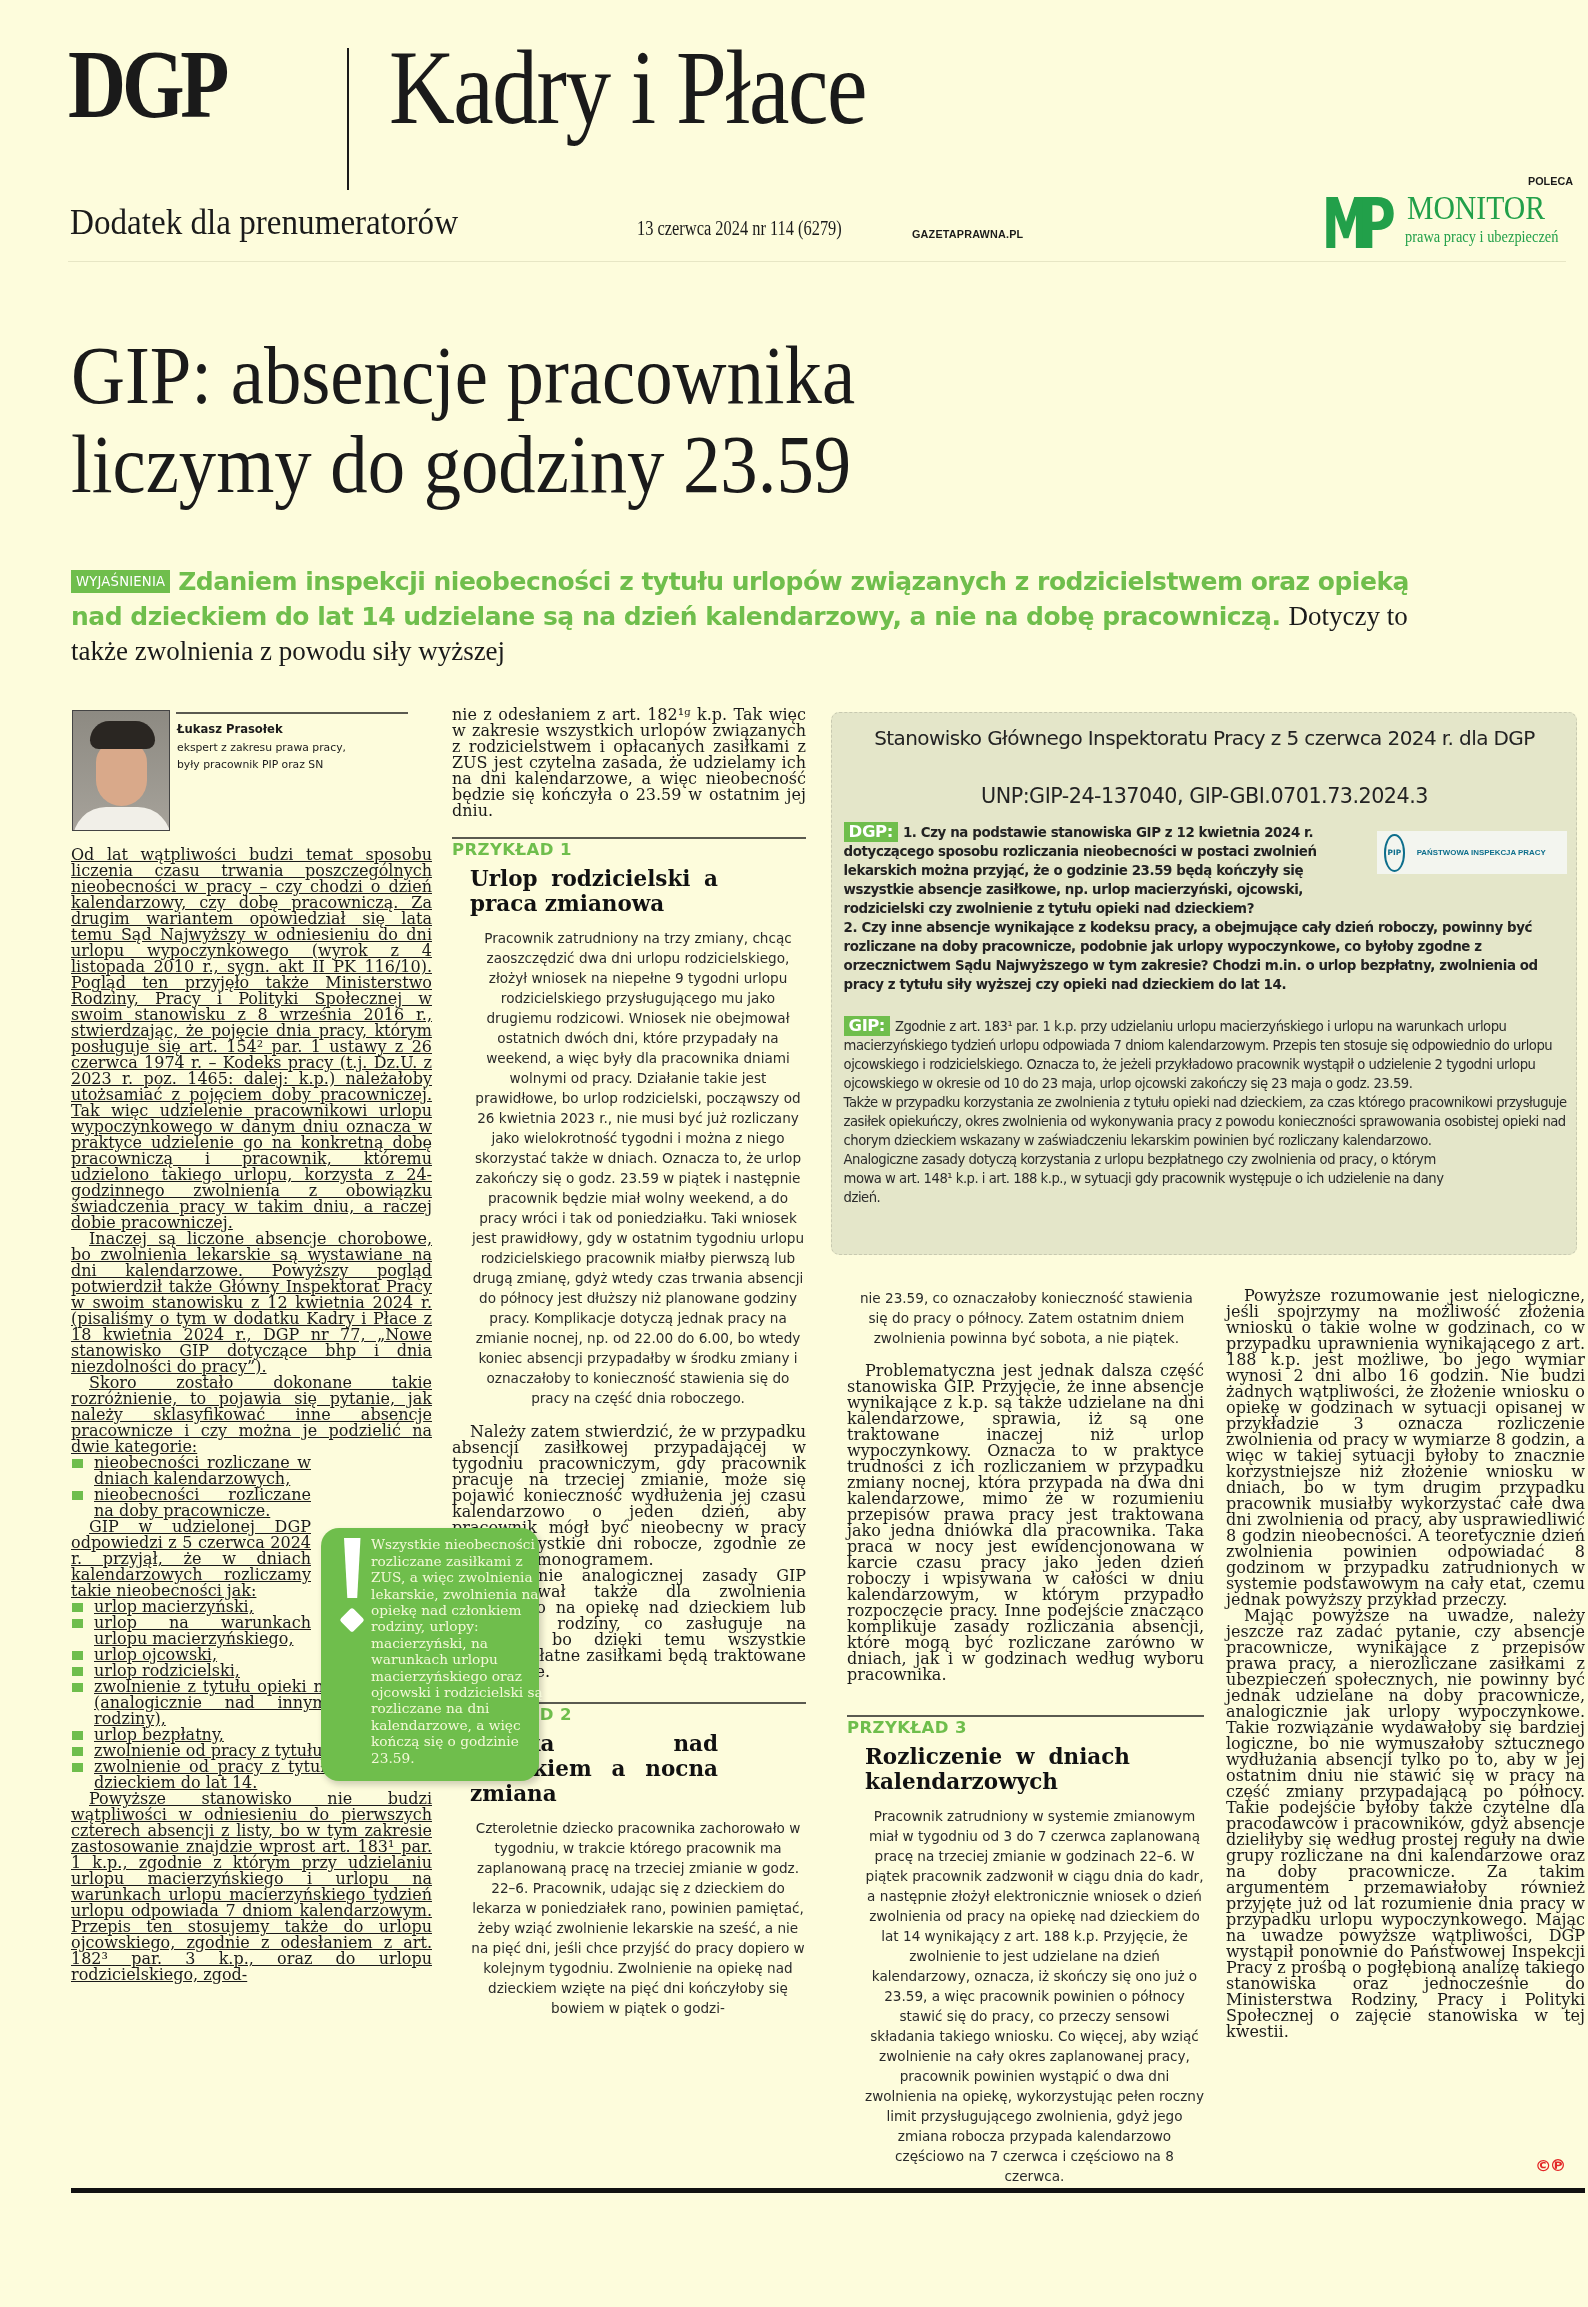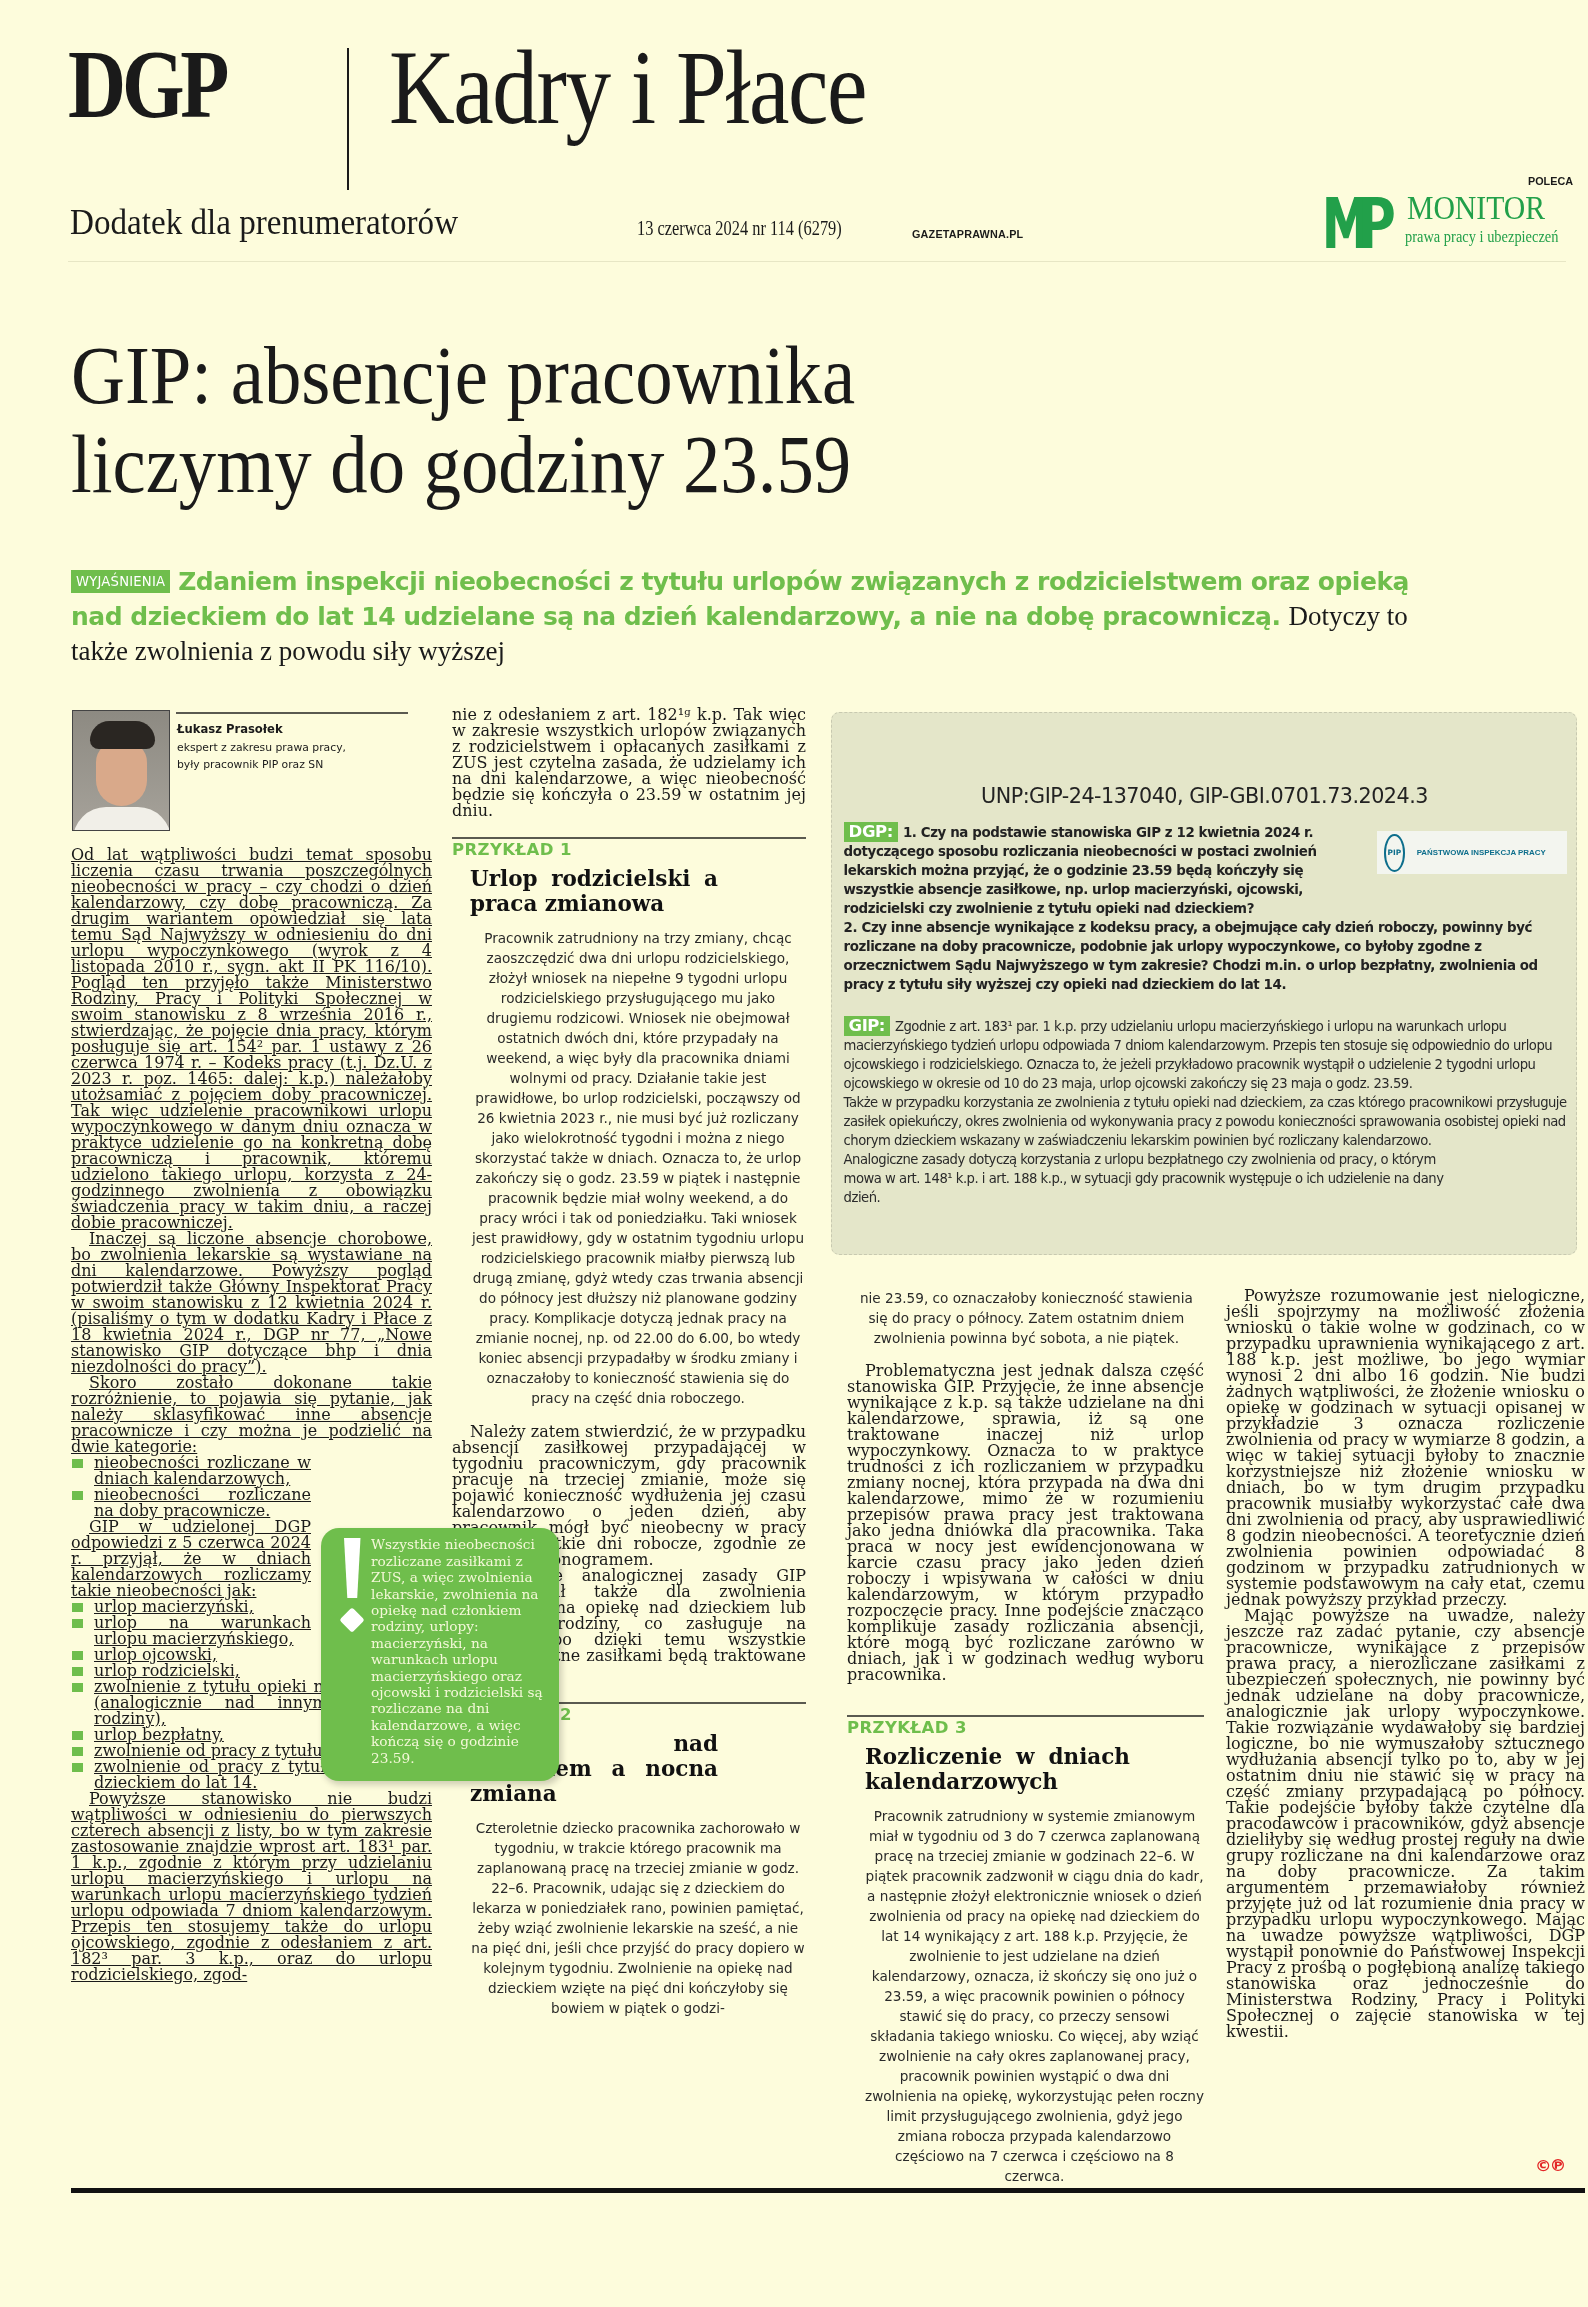--- a/index.html
+++ b/index.html
@@ -50,21 +50,21 @@
 
   .ex { font-family: "DejaVu Sans", sans-serif; font-size: 13.6px; line-height: 20px; color: #2a2a2a; text-align: center; }
   .ex-rule { height: 1.7px; background: #5a5a50; }
   .ex-label { font-family: "DejaVu Sans", sans-serif; font-size: 16.5px; font-weight: bold; color: #6fbe4c; letter-spacing: 0.4px; }
   .ex-title { font-family: "DejaVu Serif", serif; font-size: 21.5px; font-weight: bold; line-height: 25px; color: #111; }
 
   .bul { display: block; padding-left: 23px; position: relative; text-align: justify; }
   .bul::before { content: ""; position: absolute; left: 0.8px; top: 4.1px; width: 10.8px; height: 9px; background: #6fbe4c; }
 
   
-  .callout { left: 321px; top: 1528px; width: 238px; height: 253px; background: #6fbe4c; border-radius: 18px; box-shadow: 2.5px 3.3px 6.6px rgba(0,0,0,0.18); }
+  .callout { left: 321px; top: 1528px; width: 218px; height: 253px; background: #6fbe4c; border-radius: 18px; box-shadow: 2.5px 3.3px 6.6px rgba(0,0,0,0.18); }
   .callout-bang { position: absolute; left: 23px; top: 10px; width: 16.5px; height: 60px; background: #fff; clip-path: polygon(0 0, 100% 0, 80% 100%, 20% 100%); }
   .callout-dot { position: absolute; left: 21.5px; top: 83px; width: 18px; height: 18px; background: #fff; transform: rotate(45deg); border-radius: 2.5px; }
   .callout-text { position: absolute; left: 50px; top: 8.3px; width: 184px; font-family: "DejaVu Serif", serif; font-size: 13.7px; line-height: 16.4px; color: #f4f8d8; }
 
   
   .gipbox { left: 831px; top: 712px; width: 746px; height: 543px; background: #e4e6c9; border: 0.8px dashed #c8c9b0; border-radius: 8.3px; }
   .gip-head { position: absolute; left: 0; top: 11.6px; width: 745px; text-align: center; font-family: "DejaVu Sans", sans-serif; font-size: 20px; line-height: 27px; color: #222; letter-spacing: -0.6px; }
   .gip-code { position: absolute; left: 0; top: 71px; width: 745px; text-align: center; font-family: "DejaVu Sans", sans-serif; font-size: 20.7px; color: #222; letter-spacing: -0.5px; }
   .gip-q { position: absolute; left: 11.6px; top: 109px; width: 728px; font-family: "DejaVu Sans", sans-serif; font-size: 13.4px; line-height: 19px; font-weight: bold; color: #222; letter-spacing: -0.4px; }
   .gip-a { position: absolute; left: 11.6px; top: 303px; width: 728px; font-family: "DejaVu Sans", sans-serif; font-size: 13.2px; line-height: 19px; color: #2a2a2a; letter-spacing: -0.5px; }
@@ -166,20 +166,21 @@
 </div>
 
 <div class="abs callout">
   <div class="callout-bang"></div>
   <div class="callout-dot"></div>
   <div class="callout-text">Wszystkie nieobecności rozliczane zasiłkami z ZUS, a więc zwolnienia lekarskie, zwolnienia na opiekę nad członkiem rodziny, urlopy: macierzyński, na warunkach urlopu macierzyńskiego oraz ojcowski i rodzicielski są rozliczane na dni kalendarzowe, a więc kończą się o godzinie 23.59.</div>
 </div>
 
 <div class="abs gipbox">
   <div class="gip-head">
+    <div>Stanowisko Głównego Inspektoratu Pracy z 5 czerwca 2024 r. dla DGP</div>
   </div>
   <div class="gip-code">UNP:GIP-24-137040, GIP-GBI.0701.73.2024.3</div>
 
   <div class="pip-logo">
     <div class="pip-emblem">PIP</div>
     <div class="pip-name">PAŃSTWOWA INSPEKCJA PRACY</div>
   </div>
 
   <div class="gip-q">
     <div style="width:530px;">

